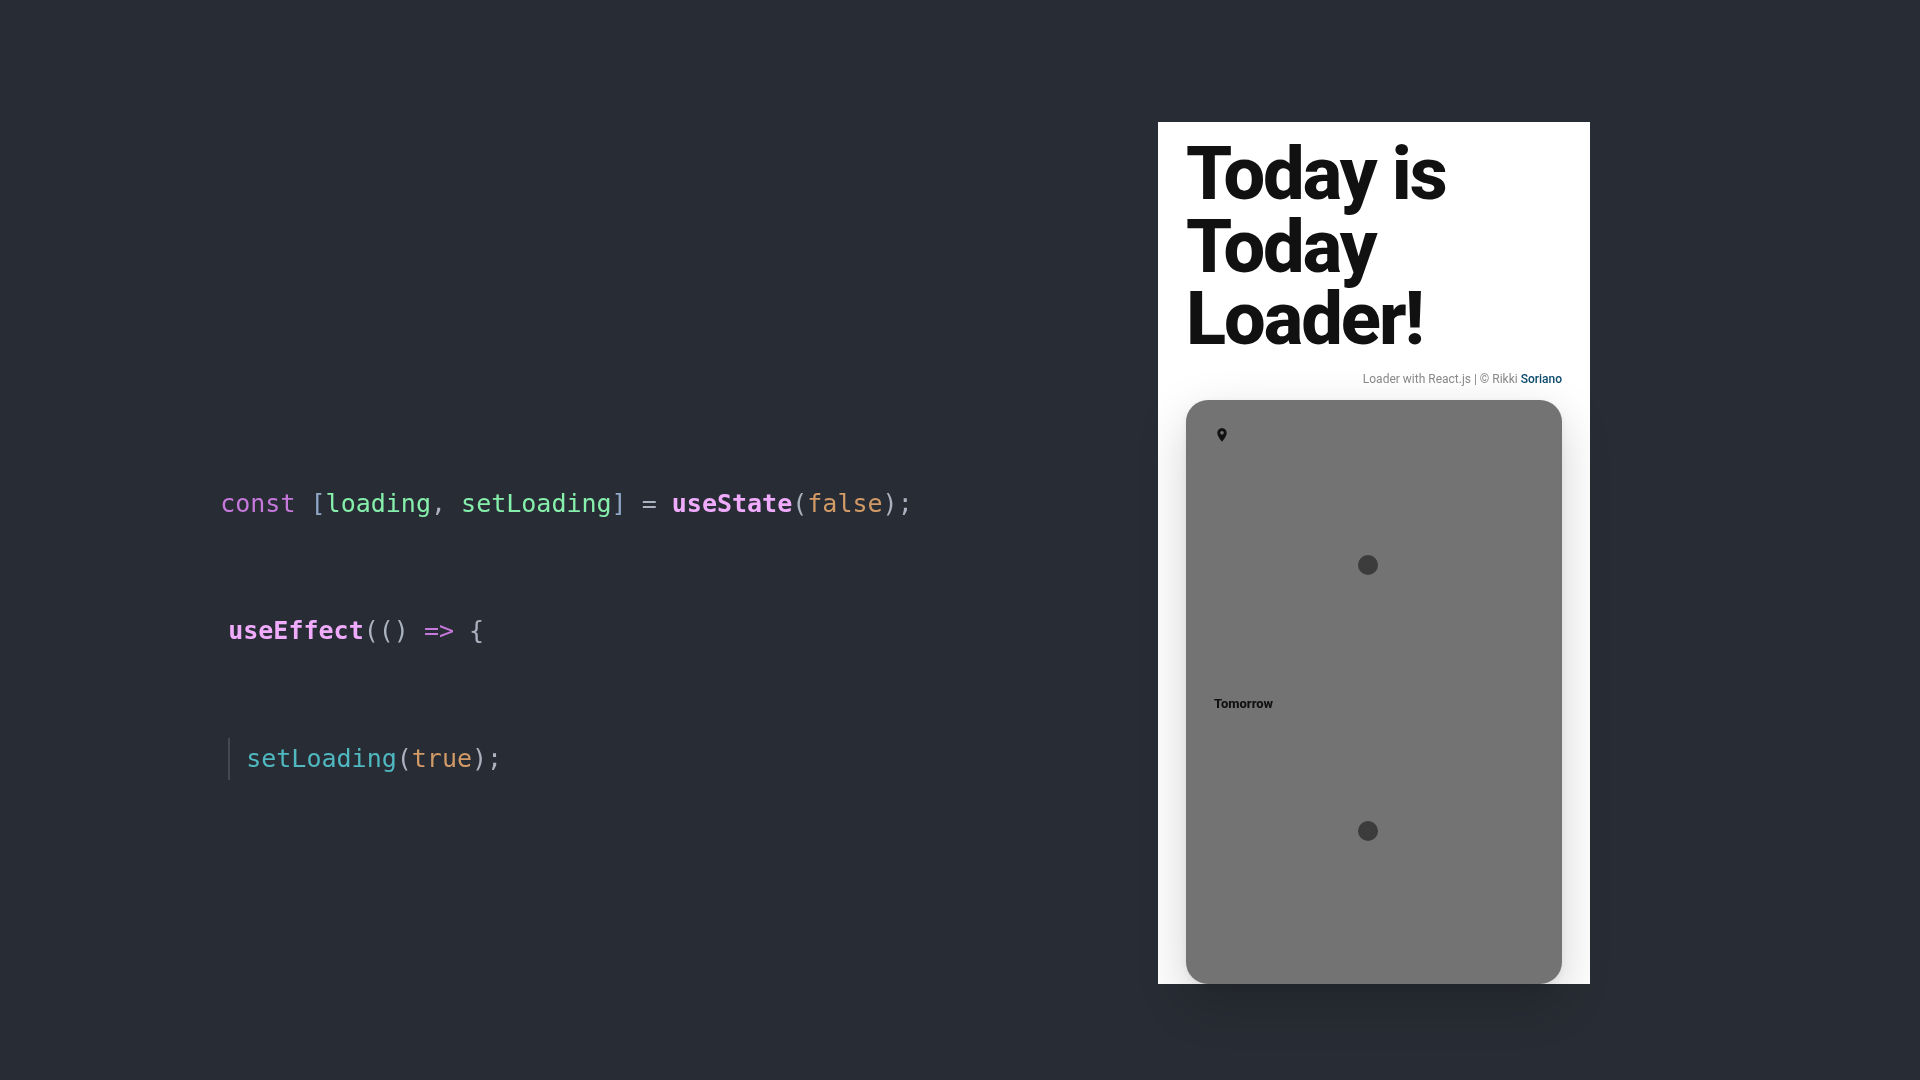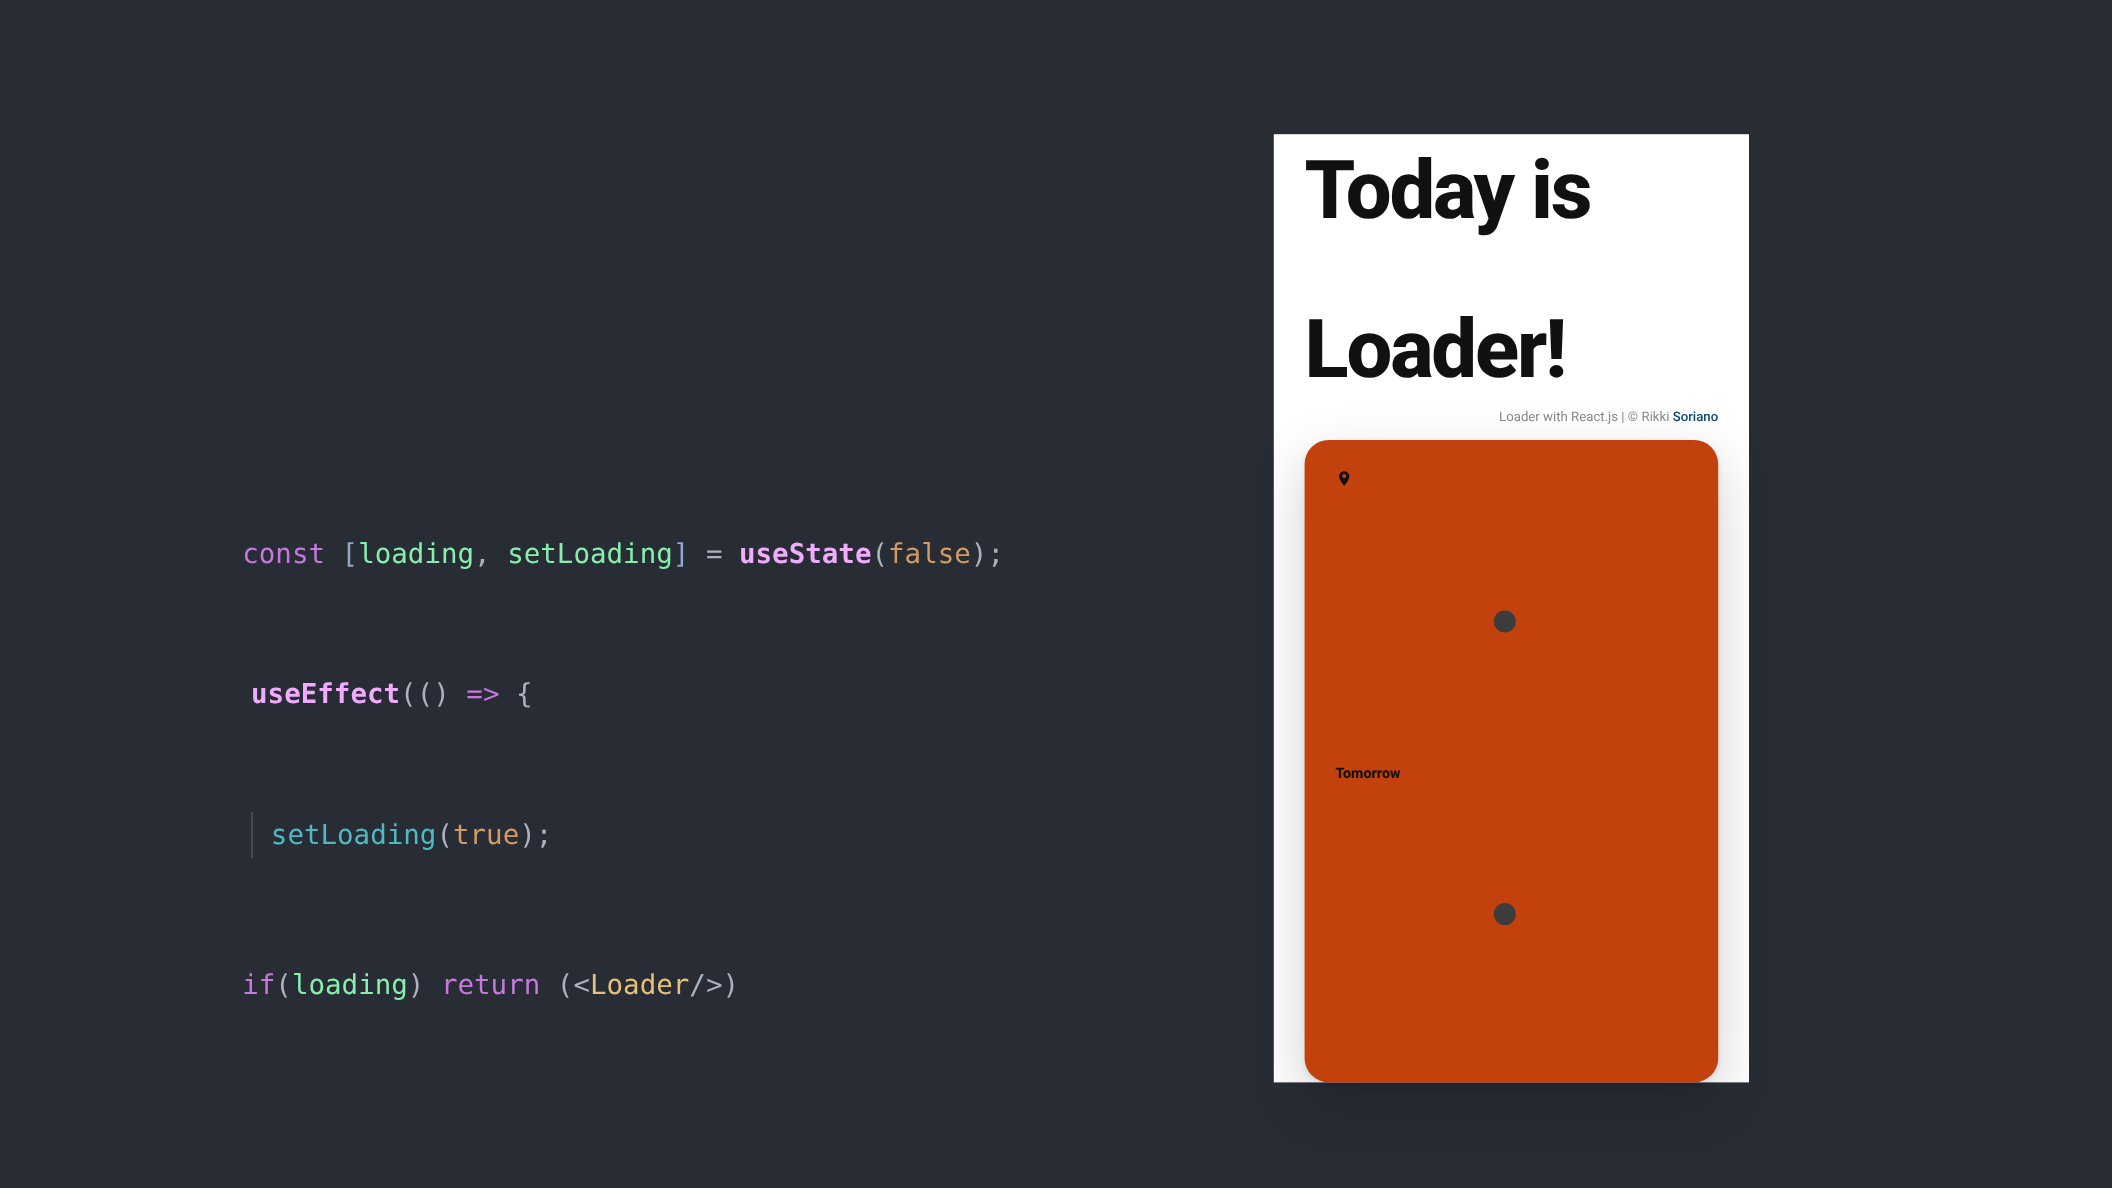--- a/index.html
+++ b/index.html
@@ -69,21 +69,21 @@
     font-size: 12px;
     color: #8a8a8a;
     margin-top: 16px;
     margin-bottom: 14px;
     padding-right: 0;
   }
   .credit-row .name { color: #0c4a6e; font-weight: 500; }
 
   .weather-card {
     flex: 1;
-    background: #c2410c;
+    background: #737373;
     border-radius: 22px;
     box-shadow: 0 18px 50px rgba(0,0,0,0.18), 0 2px 6px rgba(0,0,0,0.06);
     padding: 24px 40px 26px 28px;
     display: flex;
     flex-direction: column;
     text-align: right;
   }
   .pin-row { display: flex; align-items: center; }
   .pin-icon { width: 16px; height: 22px; }
   .section-today, .section-tomorrow {
@@ -114,30 +114,27 @@
 <div class="code-block">
   <div class="code-line">
     <span class="tok-kw">const</span><span> </span><span class="tok-brkt">[</span><span class="tok-var">loading</span><span class="tok-punc">, </span><span class="tok-var">setLoading</span><span class="tok-brkt">]</span><span class="tok-punc"> = </span><span class="tok-fn">useState</span><span class="tok-punc">(</span><span class="tok-bool">false</span><span class="tok-punc">)</span><span class="tok-punc">;</span>
   </div>
   <div class="code-line indent1">
     <span class="tok-fn">useEffect</span><span class="tok-punc">(</span><span class="tok-punc">(</span><span class="tok-punc">)</span><span class="tok-arrow"> =&gt; </span><span class="tok-punc">{</span>
   </div>
   <div class="code-line indent1">
     <span class="guide"><span class="tok-call">setLoading</span><span class="tok-punc">(</span><span class="tok-bool">true</span><span class="tok-punc">)</span><span class="tok-punc">;</span></span>
   </div>
-  <div class="code-line sp">
-    <span class="tok-kw">if</span><span class="tok-punc">(</span><span class="tok-var">loading</span><span class="tok-punc">)</span><span class="tok-kw"> return </span><span class="tok-punc">(</span><span class="tok-punc">&lt;</span><span class="tok-tag">Loader</span><span class="tok-punc">/&gt;</span><span class="tok-punc">)</span>
-  </div>
 </div>
 
 <div class="app-preview">
   <div class="app-inner">
     <h1 class="app-title">
       <span>Today is</span><br>
-      <br>
+      <span>Today</span><br>
       <span>Loader!</span>
     </h1>
     <div class="credit-row">
       <span>Loader with React.js | © Rikki </span><span class="name">Soriano</span>
     </div>
 
     <div class="weather-card">
       <div class="pin-row">
         <span class="pin-icon">
           <svg viewBox="0 0 24 24" width="16" height="22" fill="#111">

